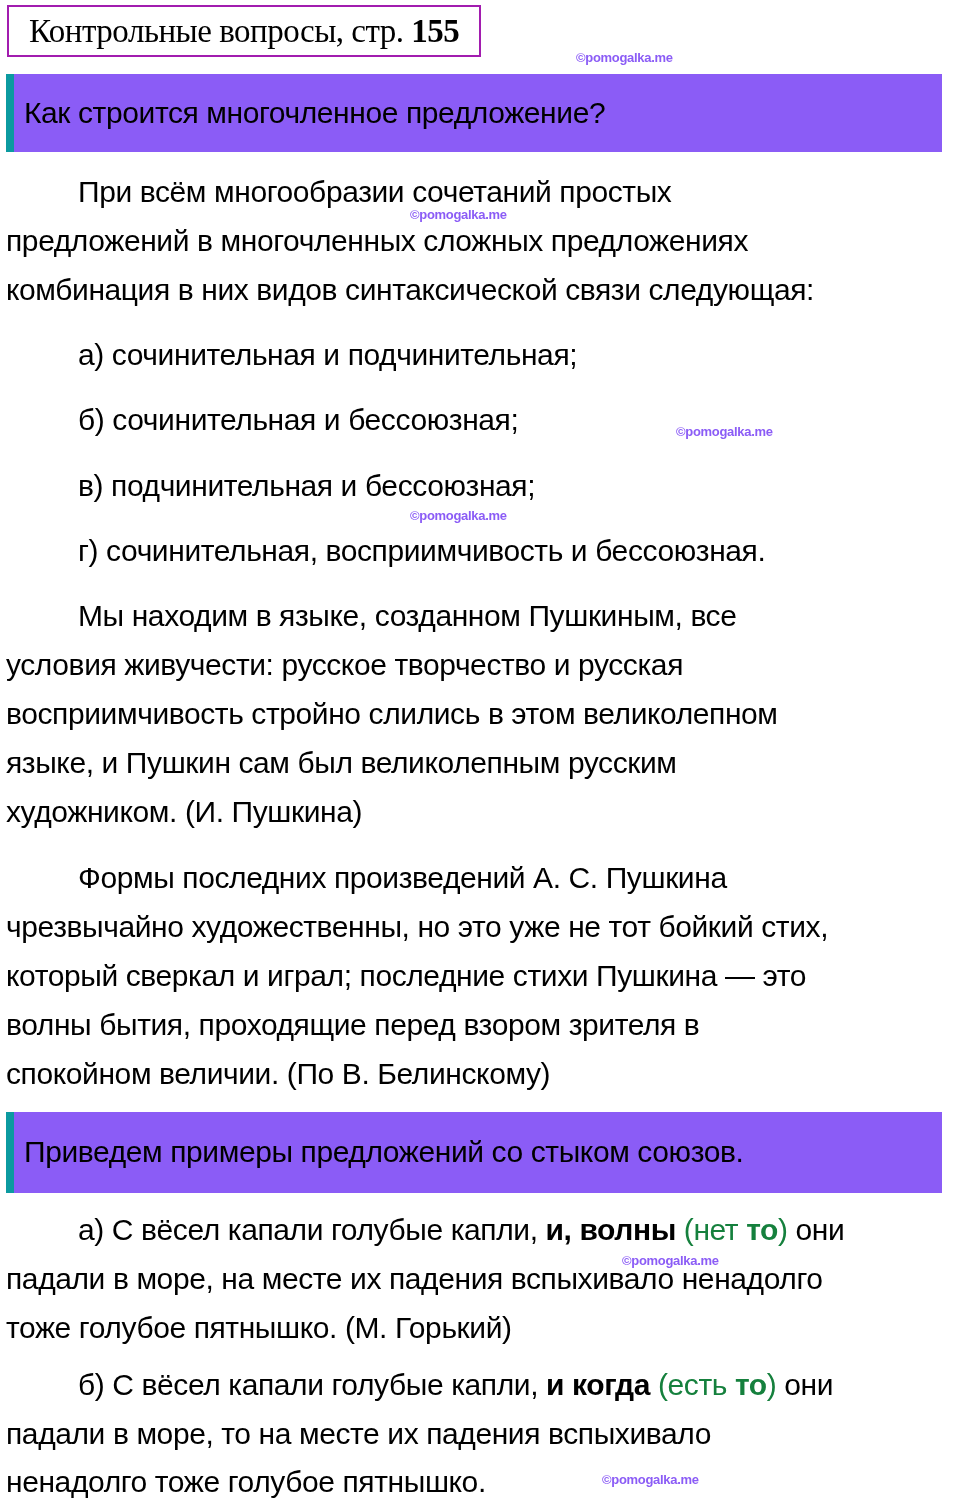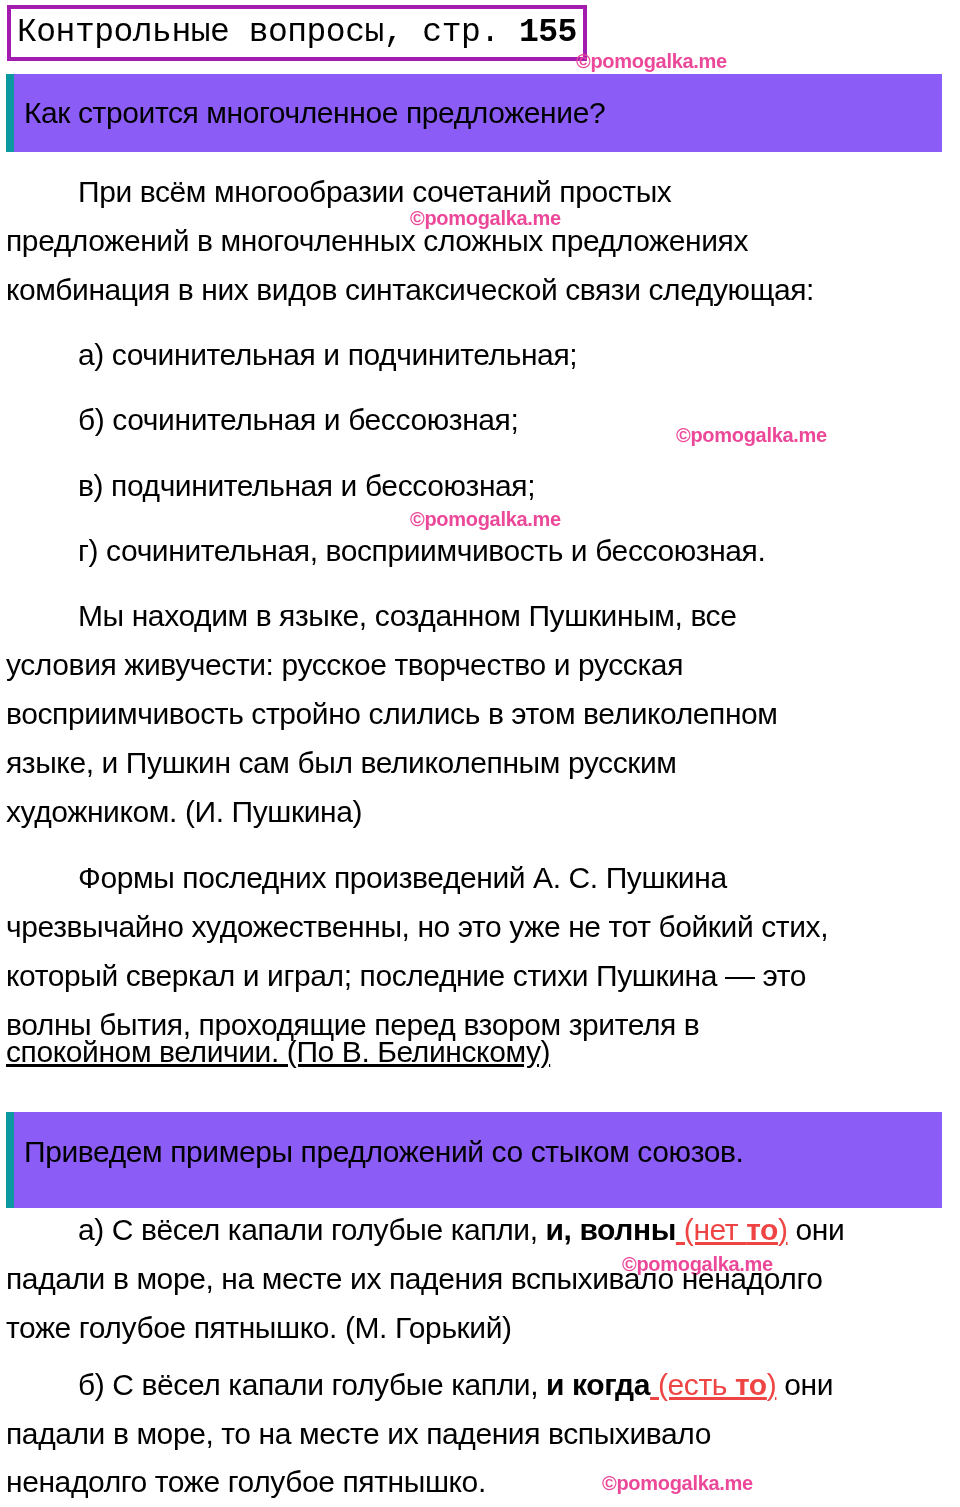--- a/index.html
+++ b/index.html
@@ -3,43 +3,43 @@
 <meta charset="utf-8">
 <style>
   html, body { margin: 0; padding: 0; background: #ffffff; }
   body {
     width: 960px; height: 1507px; position: relative; overflow: hidden;
     font-family: "Liberation Sans", "DejaVu Sans", sans-serif;
     color: #000;
   }
   .title-box {
     position: absolute; left: 7px; top: 5px; height: 48px;
-    border: 4px solid #a21caf; padding: 0 6px;
-    font-family: Liberation Mono, monospace;
+    border: 2px solid #a21caf; padding: 0 20px;
+    font-family: Liberation Serif, serif;
     font-size: 33px; line-height: 48px; white-space: nowrap;
     letter-spacing: -0.5px;
   }
   .title-box b { font-weight: bold; }
   .wm {
     position: absolute; font-family: "Liberation Sans", sans-serif;
-    font-weight: bold; font-size: 20px; color: #ec4899; white-space: nowrap;
+    font-weight: bold; font-size: 13px; color: #8b5cf6; white-space: nowrap;
     letter-spacing: -0.3px;
   }
   .hbox {
     position: absolute; left: 6px; width: 936px; background: #8b5cf6;
     border-left: 8px solid #0c9aa0; box-sizing: border-box;
     font-size: 30px; padding-left: 10px; white-space: nowrap;
     letter-spacing: -0.4px;
   }
   .line {
     position: absolute; left: 6px; font-size: 30px; white-space: nowrap;
     line-height: 40px; letter-spacing: -0.4px;
   }
   .ind { left: 78px; }
-  .gray { color: #ef4444; text-decoration: underline; }
+  .gray { color: #15803d; }
   .gray b { font-weight: bold; }
   .bold { font-weight: bold; }
 </style>
 </head>
 <body>
 
 <div class="title-box"><span>Контрольные вопросы, стр.</span> <b>155</b></div>
 <div class="wm" style="left:576px;top:50px;">©pomogalka.me</div>
 
 <div class="hbox" style="top:74px;height:78px;line-height:78px;">
@@ -61,23 +61,23 @@
 <div class="line ind" style="top:596px;">Мы находим в языке, созданном Пушкиным, все</div>
 <div class="line" style="top:645px;">условия живучести: русское творчество и русская</div>
 <div class="line" style="top:694px;">восприимчивость стройно слились в этом великолепном</div>
 <div class="line" style="top:743px;">языке, и Пушкин сам был великолепным русским</div>
 <div class="line" style="top:792px;">художником. (И. Пушкина)</div>
 
 <div class="line ind" style="top:858px;">Формы последних произведений А. С. Пушкина</div>
 <div class="line" style="top:907px;">чрезвычайно художественны, но это уже не тот бойкий стих,</div>
 <div class="line" style="top:956px;">который сверкал и играл; последние стихи Пушкина — это</div>
 <div class="line" style="top:1005px;">волны бытия, проходящие перед взором зрителя в</div>
-<div class="line" style="top:1032px;text-decoration:underline;">спокойном величии. (По В. Белинскому)</div>
+<div class="line" style="top:1054px;">спокойном величии. (По В. Белинскому)</div>
 
-<div class="hbox" style="top:1112px;height:96px;line-height:80px;">
+<div class="hbox" style="top:1112px;height:81px;line-height:80px;">
   <span>Приведем примеры предложений со стыком союзов.</span>
 </div>
 
 <div class="line ind" style="top:1210px;"><span>а) С вёсел капали голубые капли, </span><span class="bold">и, волны</span><span class="gray"><span> (нет </span><b>то</b><span>)</span></span><span> они</span></div>
 <div class="wm" style="left:622px;top:1253px;">©pomogalka.me</div>
 <div class="line" style="top:1259px;">падали в море, на месте их падения вспыхивало ненадолго</div>
 <div class="line" style="top:1308px;">тоже голубое пятнышко. (М. Горький)</div>
 
 <div class="line ind" style="top:1365px;"><span>б) С вёсел капали голубые капли, </span><span class="bold">и когда</span><span class="gray"><span> (есть </span><b>то</b><span>)</span></span><span> они</span></div>
 <div class="line" style="top:1414px;">падали в море, то на месте их падения вспыхивало</div>

